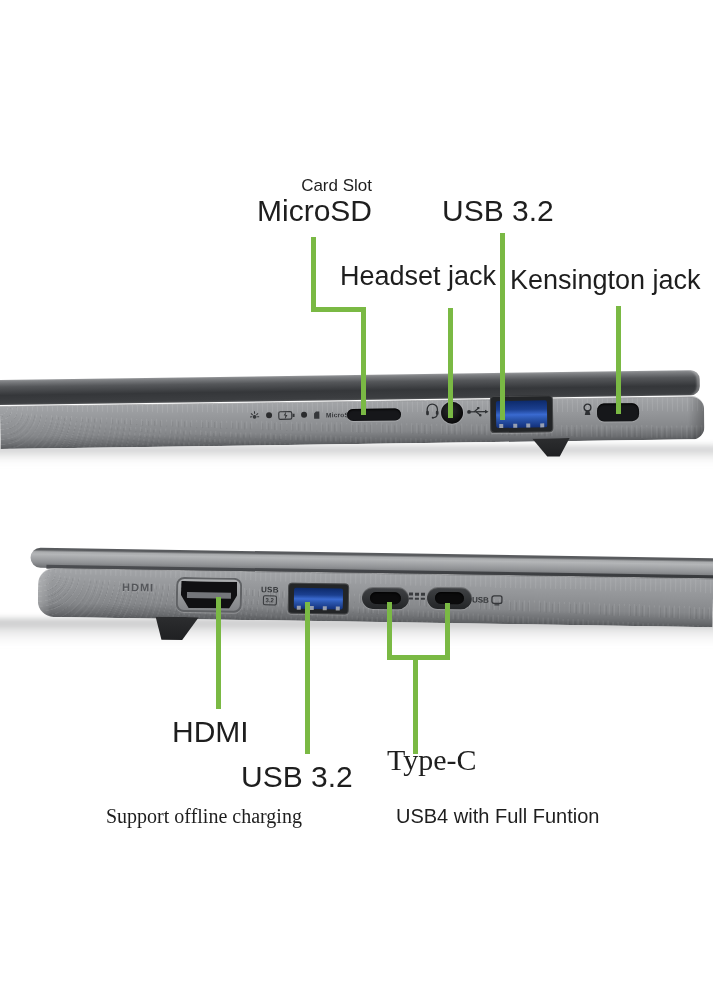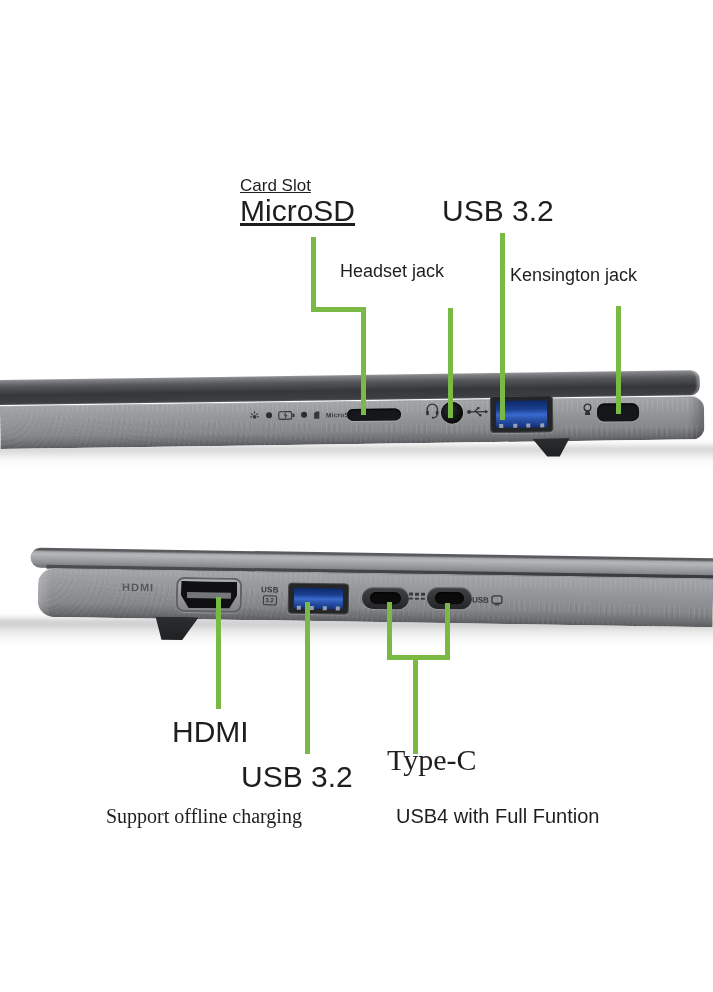--- a/index.html
+++ b/index.html
@@ -4,24 +4,24 @@
 <style>
   html,body{margin:0;padding:0;background:#fff;}
   #canvas{
     position:relative;width:713px;height:992px;overflow:hidden;background:#fff;
     font-family:"Liberation Sans",sans-serif;color:var(--text,#1e1e1e);
   }
   .abs{position:absolute;}
   
   .lbl{position:absolute;line-height:1.06;white-space:nowrap;color:var(--text,#1e1e1e);z-index:6;}
   .fs-xl{font-size:30px;}
-  .fs-lg{font-size:18px;}
+  .fs-lg{font-size:27px;}
   .fs-sm{font-size:20px;}
   .fs-xs{font-size:17px;}
-  .center{text-align:left;text-decoration:underline;}
+  .center{text-align:right;}
   
   .gline{position:absolute;background:var(--accent,#7ab944);z-index:5;}
   
   .metal{
     background-image:
       repeating-radial-gradient(circle at 2px 2px, rgba(255,255,255,.09) 0 .6px, transparent .6px 5px),
       repeating-radial-gradient(circle at 5px 4px, rgba(0,0,0,.07) 0 .5px, transparent .5px 6px),
       linear-gradient(#a2a4a7 0%,#939598 38%,#85878a 70%,#6b6d70 90%,#595b5e 100%);
   }
   .unit{position:absolute;left:0;top:0;width:720px;height:500px;z-index:1;}

